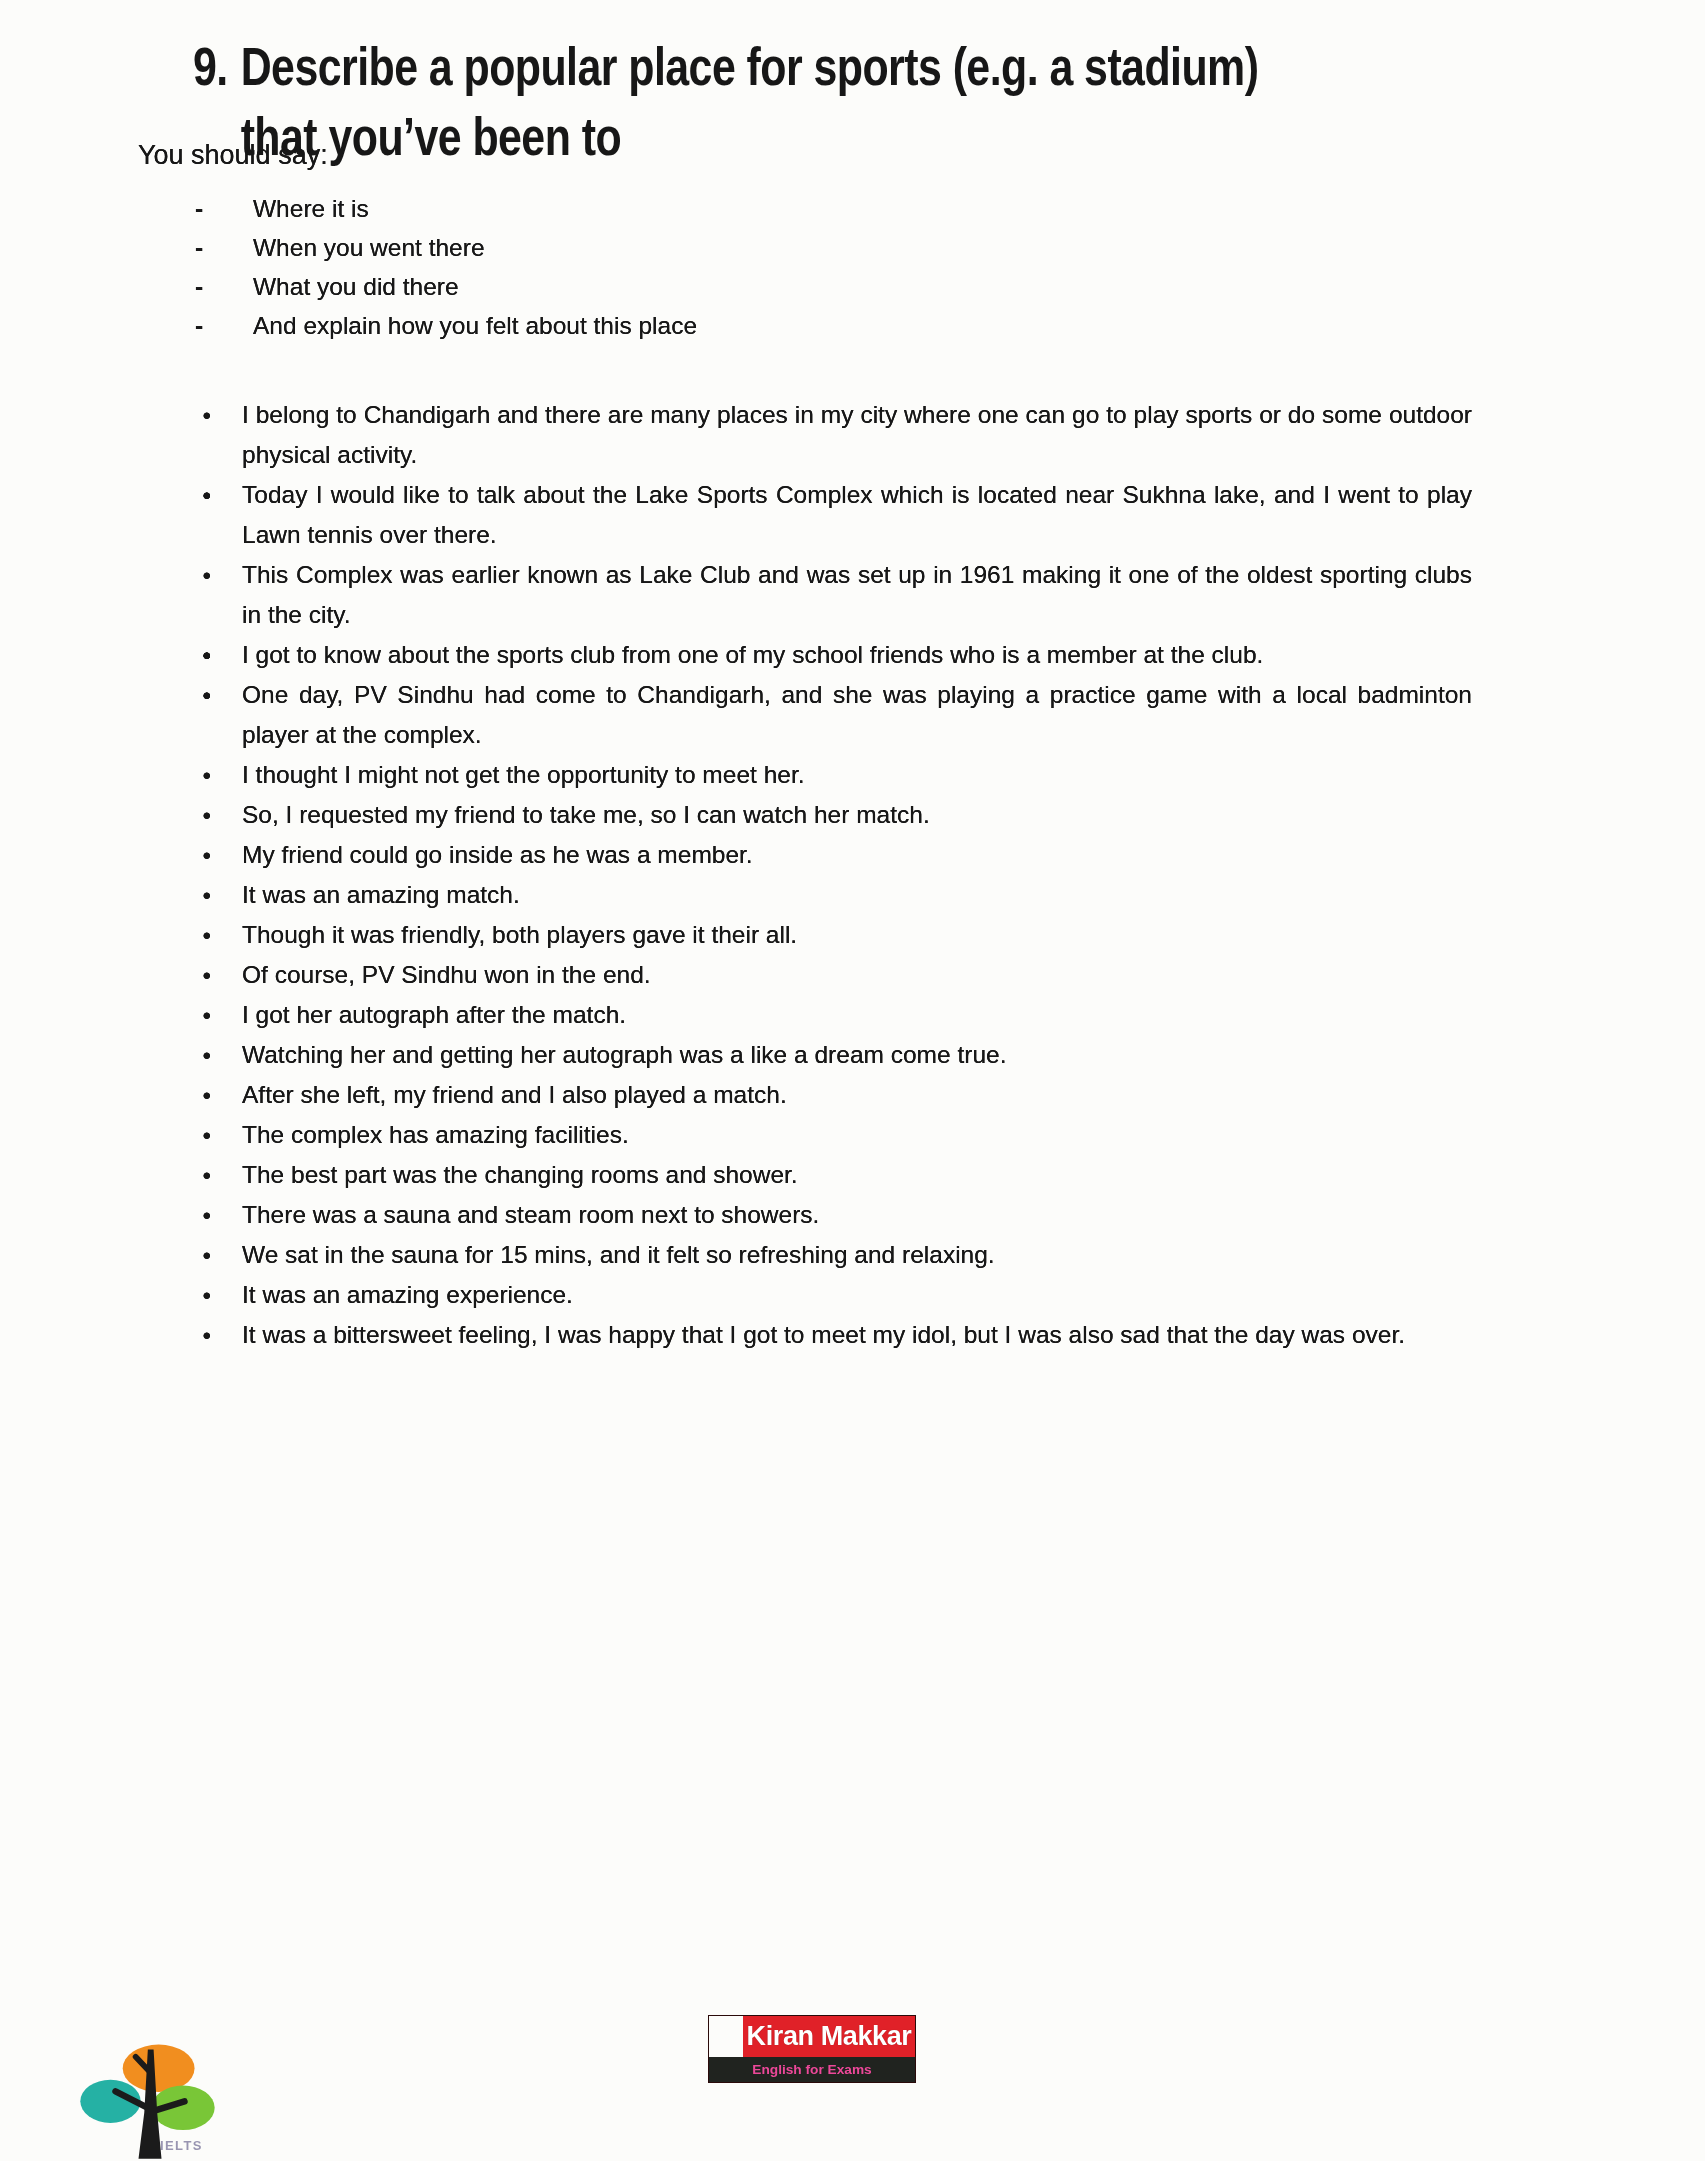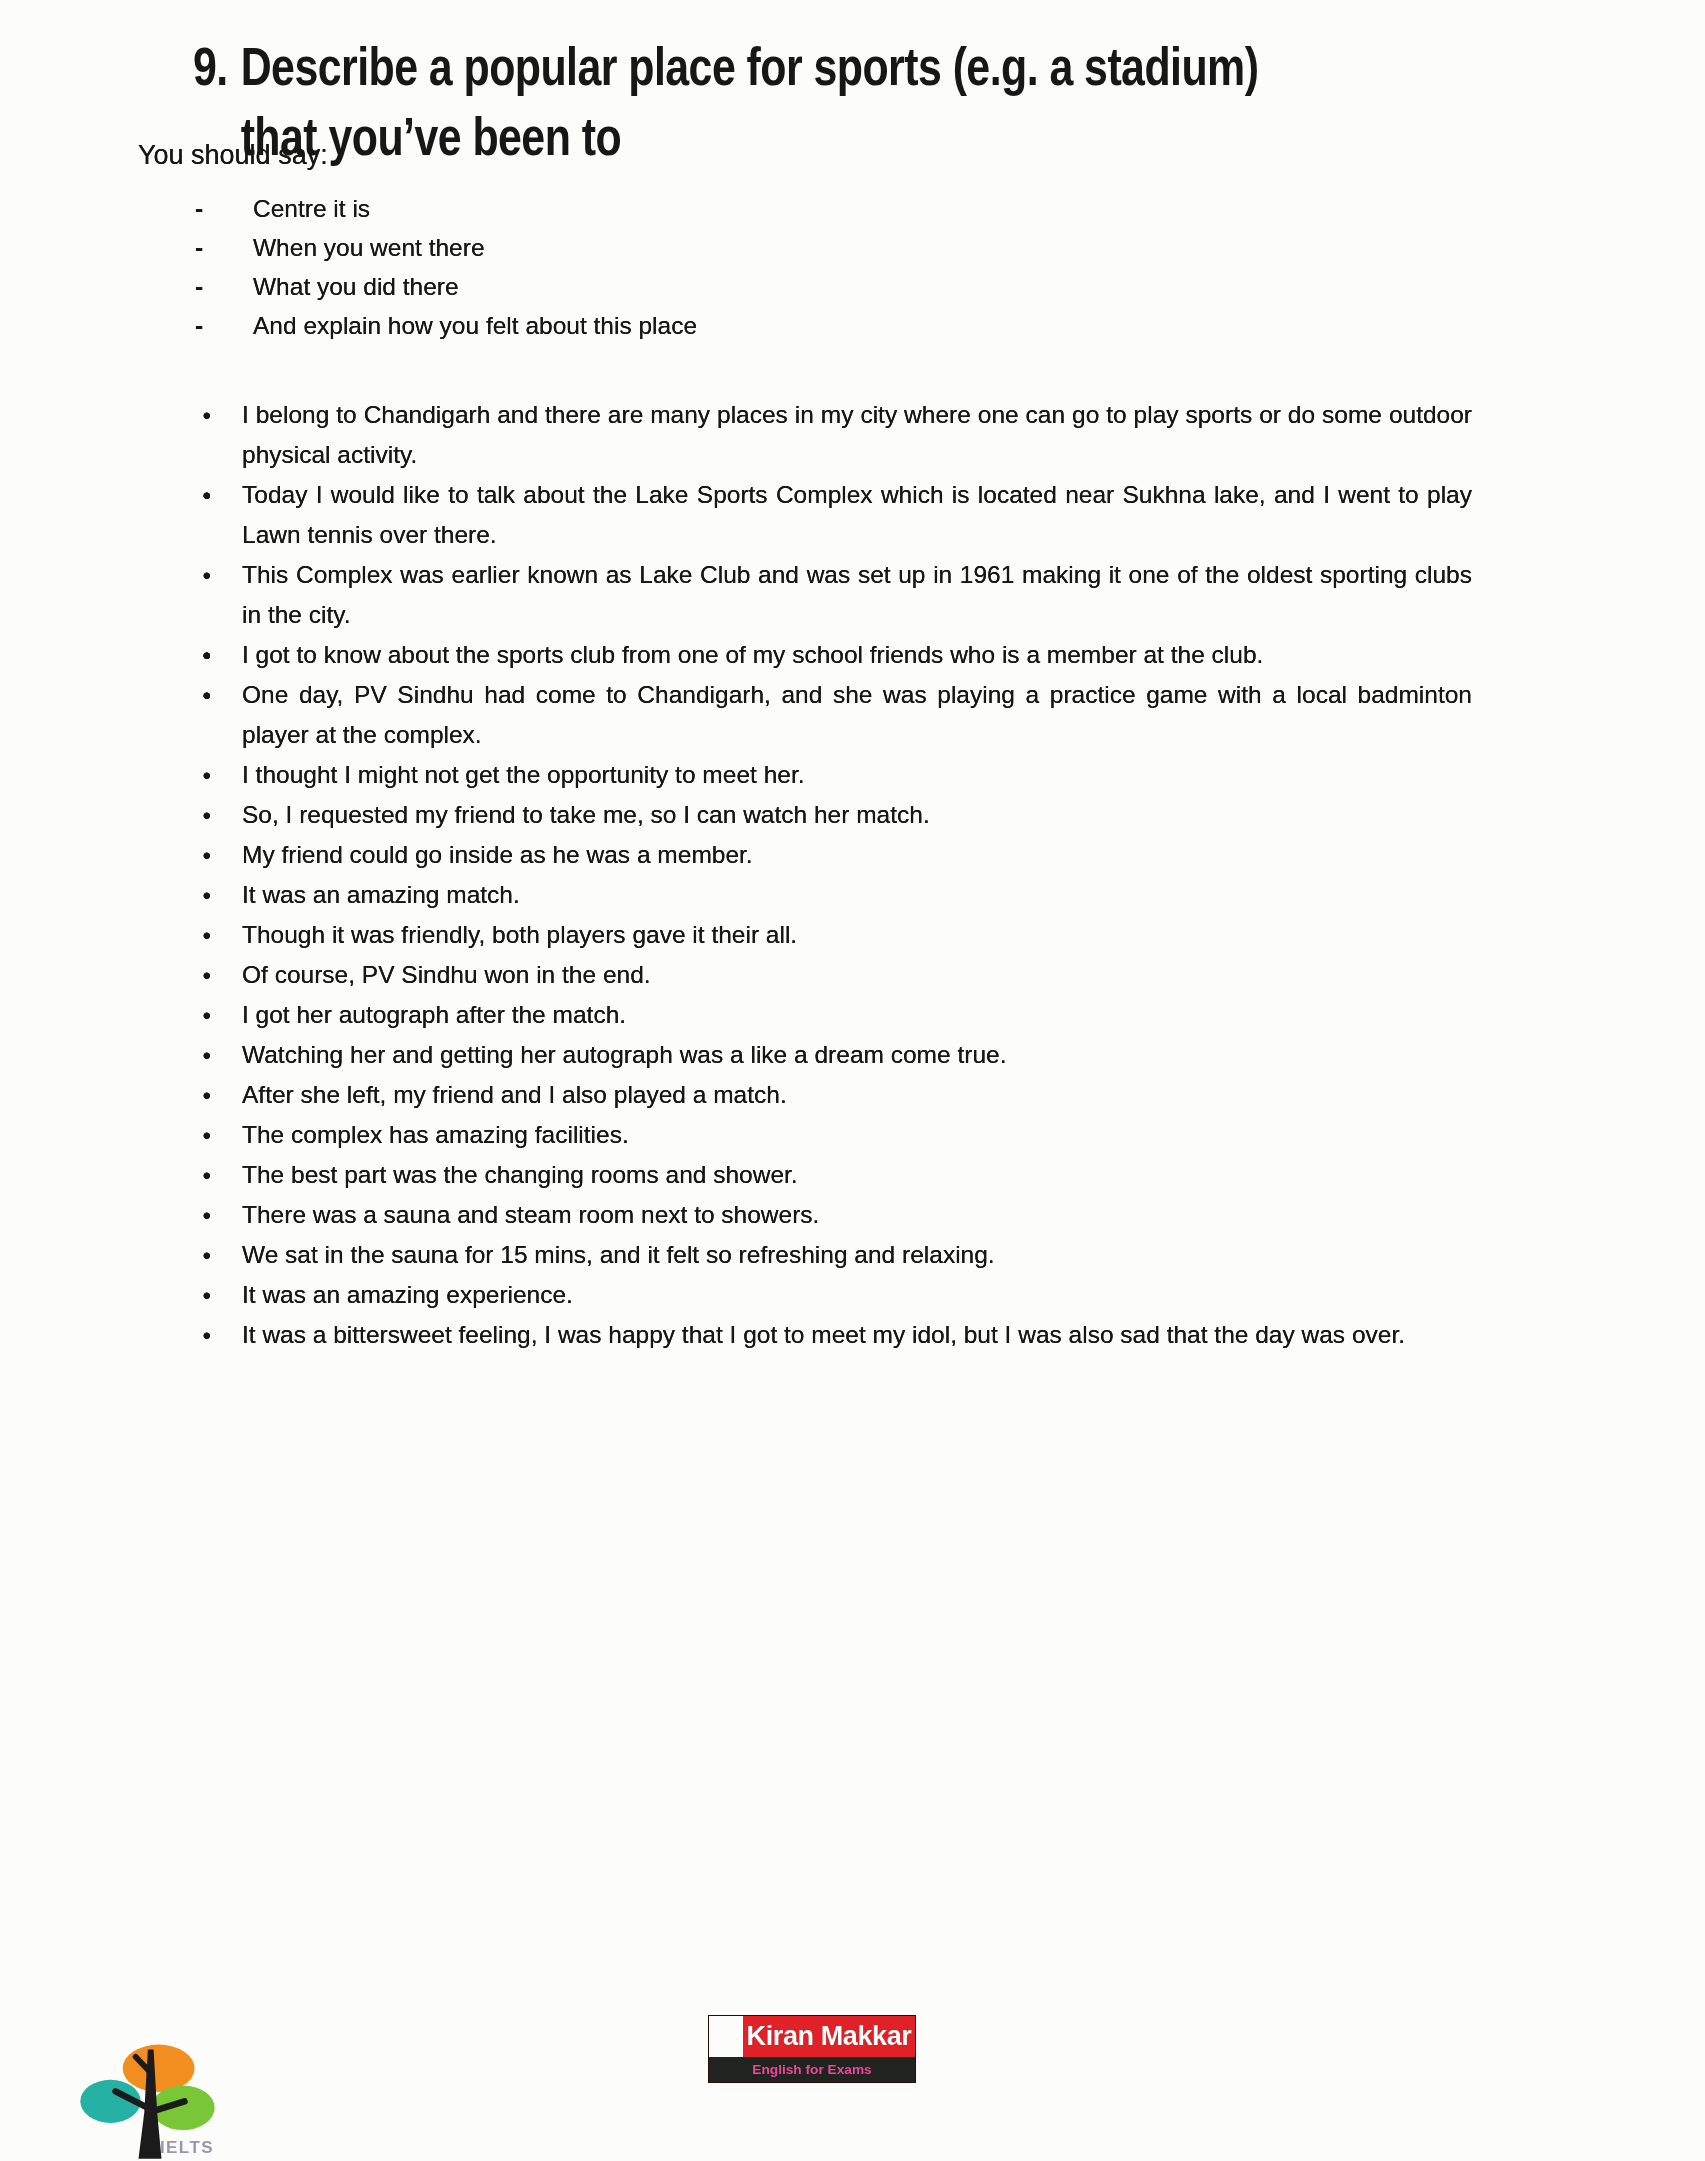--- a/index.html
+++ b/index.html
@@ -135,21 +135,21 @@
     position: absolute;
     left: 78px;
     top: 2041px;
     width: 167px;
     height: 120px;
   }
   .tree-caption {
     position: absolute;
     left: 160px;
     top: 2138px;
-    font-size: 17px;
+    font-size: 13px;
     font-weight: bold;
     letter-spacing: 1.4px;
     color: rgba(86, 80, 128, 0.6);
   }
 </style>
 </head>
 <body>
 
 <div class="page">
 
@@ -157,21 +157,21 @@
     <span class="q-num">9.</span>
     <span class="q-lines">
       <span>Describe a popular place for sports (e.g. a stadium)</span>
       <span>that you’ve been to</span>
     </span>
   </div>
 
   <div class="intro">You should say:</div>
 
   <ul class="cue-list">
-      <li><span class="marker">-</span><span>Centre it is</span></li>
+      <li><span class="marker">-</span><span>Where it is</span></li>
       <li><span class="marker">-</span><span>When you went there</span></li>
       <li><span class="marker">-</span><span>What you did there</span></li>
       <li><span class="marker">-</span><span>And explain how you felt about this place</span></li>
     </ul>
 
   <ul class="bullet-list">
       <li><span class="marker">●</span><span>I belong to Chandigarh and there are many places in my city where one can go to play sports or do some outdoor physical activity.</span></li>
       <li><span class="marker">●</span></li>
       <li><span class="marker">●</span><span>Today I would like to talk about the Lake Sports Complex which is located near Sukhna lake, and I went to play Lawn tennis over there.</span></li>
       <li><span class="marker">●</span><span>This Complex was earlier known as Lake Club and was set up in 1961 making it one of the oldest sporting clubs in the city.</span></li>

